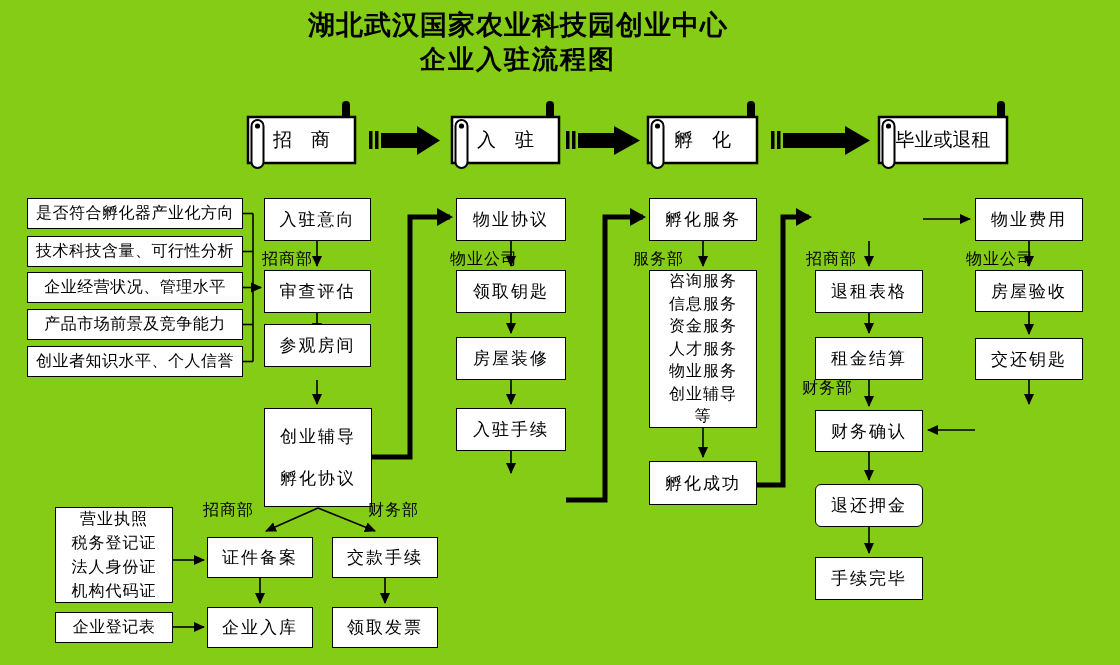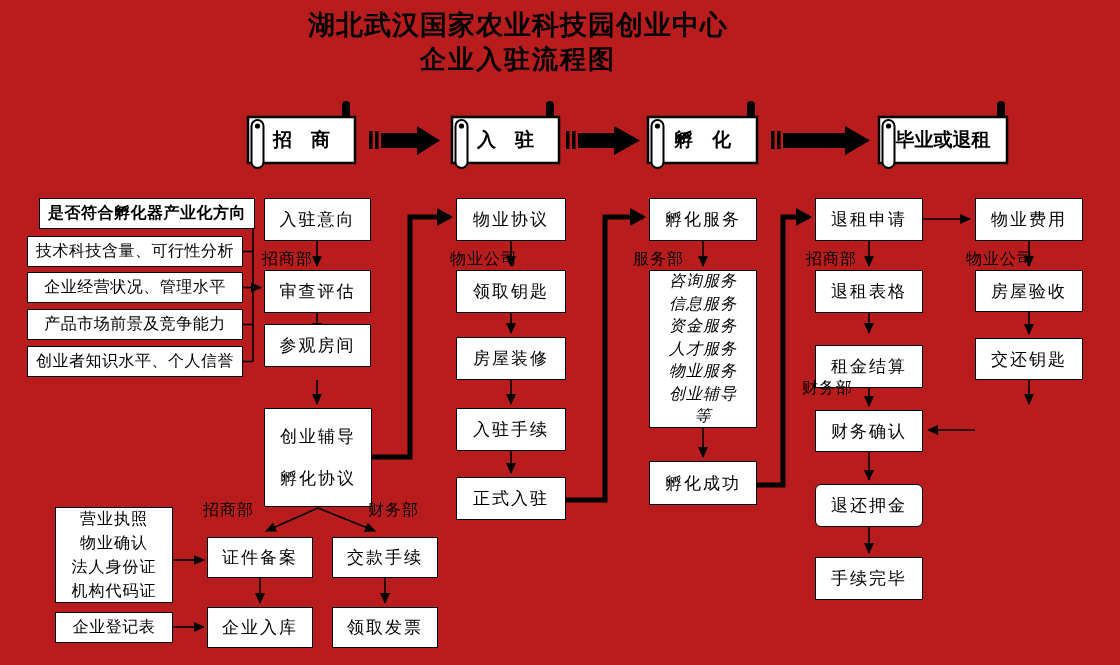--- a/index.html
+++ b/index.html
@@ -1,32 +1,32 @@
 <!DOCTYPE html>
 <html><head>
 <meta charset="utf-8">
 <style>
   html,body{margin:0;padding:0;background:#fff;}
-  .stage{position:relative;width:1120px;height:665px;background:#b91c1c;color:#000;
+  .stage{position:relative;width:1120px;height:665px;background:#84cc16;color:#000;
          font-family:"Liberation Sans",sans-serif;overflow:hidden;}
   .layer{position:absolute;left:0;top:0;pointer-events:none;}
   .title{position:absolute;left:0;top:8px;width:1036px;text-align:center;font-weight:bold;}
   .title .l1{font-size:27px;line-height:34px;letter-spacing:1px;}
   .title .l2{font-size:26px;line-height:34px;letter-spacing:2px;}
   .node{position:absolute;border:1.5px solid #000;background:#fff;display:flex;
         align-items:center;justify-content:center;font-size:17px;letter-spacing:2px;
         box-sizing:border-box;text-align:center;}
   .criteria{font-size:16px;letter-spacing:0.5px;}
   .multi{flex-direction:column;}
   .multi .line{line-height:22.5px;font-size:16px;letter-spacing:1px;}
   .docsbox .line{line-height:24px;font-size:16px;letter-spacing:1px;}
   .contract .line{line-height:42px;font-size:17px;letter-spacing:2px;}
   .dept{position:absolute;font-weight:normal;font-size:16px;letter-spacing:1px;line-height:18px;}
   .banner-label{position:absolute;display:flex;align-items:center;justify-content:center;
-        font-weight:bold;font-size:19px;box-sizing:border-box;}
+        font-weight:normal;font-size:19px;box-sizing:border-box;}
 </style>
 </head>
 <body>
 
 <div class="stage">
 
   <svg class="layer" width="1120" height="665" viewBox="0 0 1120 665">
     <defs>
       <marker id="ah" markerWidth="12" markerHeight="12" refX="10" refY="6" orient="auto" markerUnits="userSpaceOnUse">
         <path d="M0,1 L11,6 L0,11 Z" fill="#000"></path>
@@ -128,72 +128,70 @@
   <div class="title">
     <div class="l1">湖北武汉国家农业科技园创业中心</div>
     <div class="l2">企业入驻流程图</div>
   </div>
 
   <div class="banner-label" style="left:248px;top:117px;width:107px;height:46px;">招　商</div>
   <div class="banner-label" style="left:452px;top:117px;width:107px;height:46px;">入　驻</div>
   <div class="banner-label" style="left:648px;top:117px;width:109px;height:46px;">孵　化</div>
   <div class="banner-label" style="left:879px;top:117px;width:128px;height:46px;">毕业或退租</div>
 
-  <div class="node criteria" style="left:39px;top:198px;width:216px;height:31px;font-weight:bold;">是否符合孵化器产业化方向</div>
+  <div class="node criteria" style="left:27px;top:198px;width:216px;height:31px;">是否符合孵化器产业化方向</div>
   <div class="node criteria" style="left:27px;top:236px;width:216px;height:31px;">技术科技含量、可行性分析</div>
   <div class="node criteria" style="left:27px;top:272px;width:216px;height:31px;">企业经营状况、管理水平</div>
   <div class="node criteria" style="left:27px;top:309px;width:216px;height:31px;">产品市场前景及竞争能力</div>
   <div class="node criteria" style="left:27px;top:346px;width:216px;height:31px;">创业者知识水平、个人信誉</div>
 
   <div class="node" style="left:264px;top:198px;width:107px;height:43px;">入驻意向</div>
   <div class="dept" style="left:262px;top:250px;">招商部</div>
   <div class="node" style="left:264px;top:270px;width:107px;height:43px;">审查评估</div>
   <div class="node" style="left:264px;top:324px;width:107px;height:43px;">参观房间</div>
   <div class="node multi contract" style="left:264px;top:408px;width:108px;height:99px;">
     <div class="line">创业辅导</div>
     <div class="line">孵化协议</div>
   </div>
 
   <div class="node" style="left:456px;top:198px;width:110px;height:43px;">物业协议</div>
   <div class="dept" style="left:450px;top:250px;">物业公司</div>
   <div class="node" style="left:456px;top:270px;width:110px;height:43px;">领取钥匙</div>
   <div class="node" style="left:456px;top:337px;width:110px;height:43px;">房屋装修</div>
   <div class="node" style="left:456px;top:408px;width:110px;height:43px;">入驻手续</div>
-  <div class="node" style="left:456px;top:477px;width:110px;height:43px;">正式入驻</div>
 
   <div class="node" style="left:649px;top:198px;width:108px;height:43px;">孵化服务</div>
   <div class="dept" style="left:633px;top:250px;">服务部</div>
-  <div class="node multi" style="left:649px;top:270px;width:108px;height:158px;font-style:italic;">
+  <div class="node multi" style="left:649px;top:270px;width:108px;height:158px;">
     <div class="line">咨询服务</div>
     <div class="line">信息服务</div>
     <div class="line">资金服务</div>
     <div class="line">人才服务</div>
     <div class="line">物业服务</div>
     <div class="line">创业辅导</div>
     <div class="line">等</div>
   </div>
   <div class="node" style="left:649px;top:461px;width:108px;height:44px;">孵化成功</div>
 
-  <div class="node" style="left:815px;top:198px;width:108px;height:43px;">退租申请</div>
   <div class="dept" style="left:806px;top:250px;">招商部</div>
   <div class="node" style="left:815px;top:270px;width:108px;height:43px;">退租表格</div>
-  <div class="node" style="left:815px;top:337px;width:108px;height:43px;margin-top:8px;">租金结算</div>
+  <div class="node" style="left:815px;top:337px;width:108px;height:43px;">租金结算</div>
   <div class="dept" style="left:802px;top:379px;">财务部</div>
   <div class="node" style="left:815px;top:410px;width:108px;height:42px;">财务确认</div>
   <div class="node" style="left:815px;top:484px;width:108px;height:43px;border-radius:6px;">退还押金</div>
   <div class="node" style="left:815px;top:557px;width:108px;height:43px;">手续完毕</div>
 
   <div class="node" style="left:975px;top:198px;width:108px;height:43px;">物业费用</div>
   <div class="dept" style="left:966px;top:250px;">物业公司</div>
   <div class="node" style="left:975px;top:270px;width:108px;height:42px;">房屋验收</div>
   <div class="node" style="left:975px;top:338px;width:108px;height:42px;">交还钥匙</div>
 
   <div class="node multi docsbox" style="left:55px;top:507px;width:118px;height:96px;">
     <div class="line">营业执照</div>
-    <div class="line">物业确认</div>
+    <div class="line">税务登记证</div>
     <div class="line">法人身份证</div>
     <div class="line">机构代码证</div>
   </div>
   <div class="node criteria" style="left:55px;top:612px;width:118px;height:31px;">企业登记表</div>
 
   <div class="dept" style="left:203px;top:501px;">招商部</div>
   <div class="dept" style="left:368px;top:501px;">财务部</div>
 
   <div class="node" style="left:207px;top:537px;width:106px;height:41px;">证件备案</div>
   <div class="node" style="left:207px;top:607px;width:106px;height:41px;">企业入库</div>

